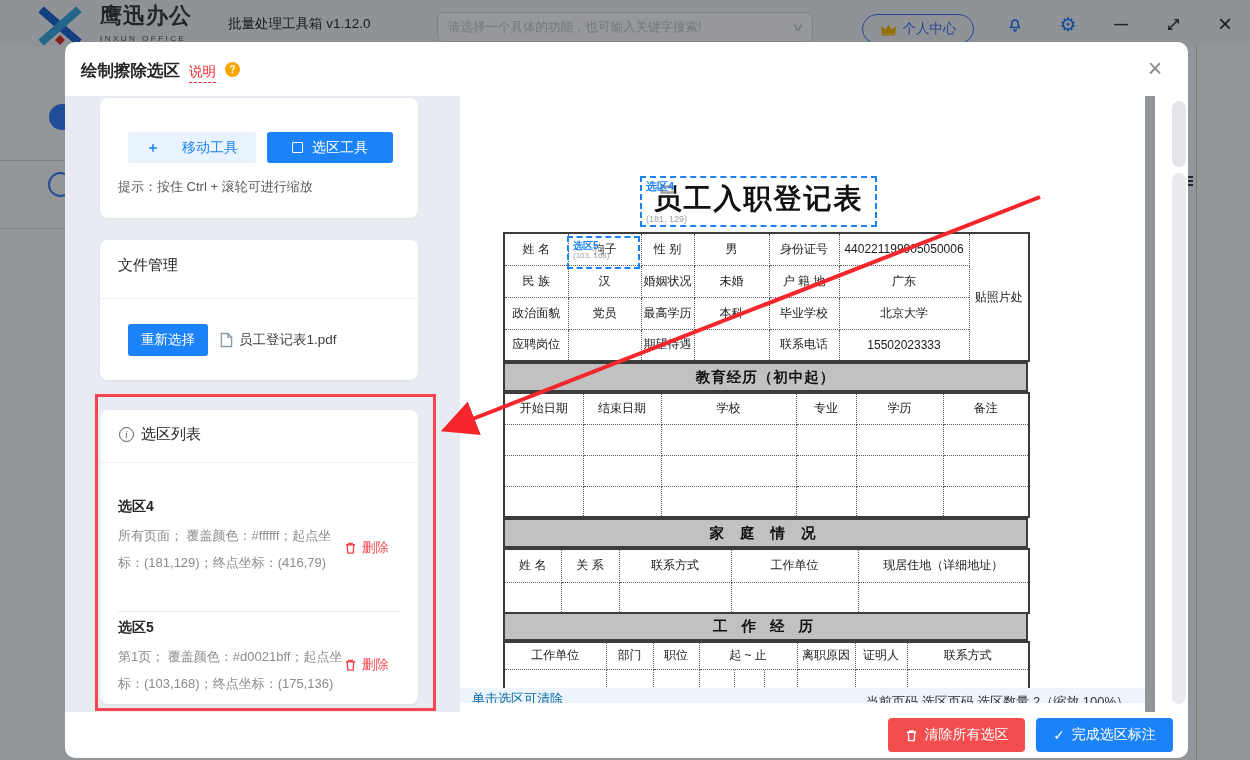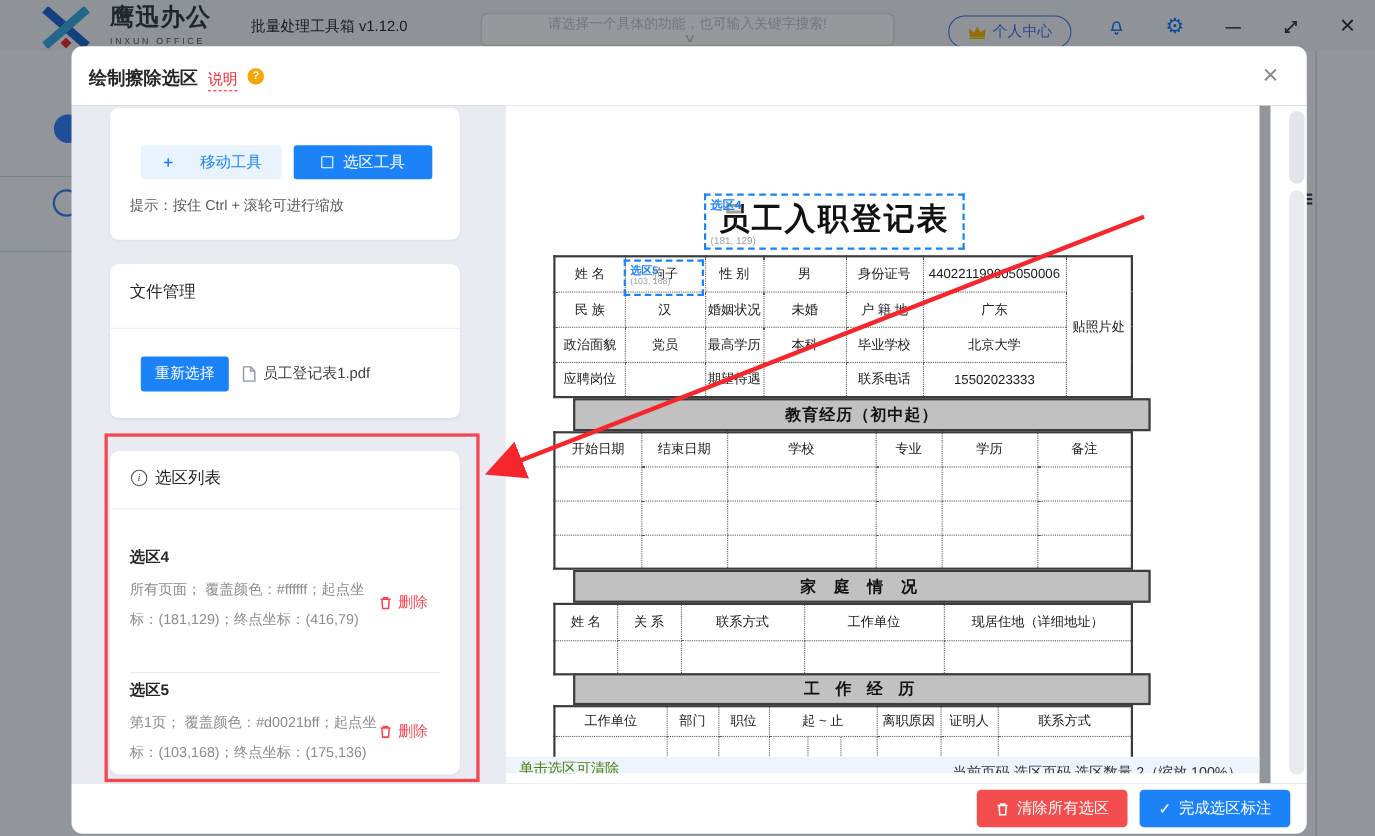--- a/index.html
+++ b/index.html
@@ -7,21 +7,21 @@
   body { font-family:"Liberation Sans", sans-serif; background:#fff; overflow:hidden; }
   .stage { position:relative; width:1250px; height:760px; overflow:hidden; background:#f5f7fa; }
 
   
   .topbar { position:absolute; left:0; top:0; width:1250px; height:46px; background:#f0f3f7; z-index:1; }
   .logo-wrap { position:absolute; left:38px; top:5px; display:flex; align-items:center; }
   .brand-block { margin-left:18px; }
   .brand-name { font-size:22px; font-weight:bold; color:#33373d; letter-spacing:1px; line-height:22px; }
   .brand-sub { font-size:8px; color:#4a4f57; letter-spacing:2.5px; border-bottom:2px solid #3b4048; display:inline-block; padding-bottom:1px; }
   .app-title { position:absolute; left:228px; top:15px; font-size:13.5px; color:#262626; }
-  .search-select { position:absolute; left:437px; top:12px; width:376px; height:30px; border:1px solid #d6dade; border-radius:6px; background:#fbfcfd; display:flex; align-items:center; padding:0 10px;flex-direction:column; }
+  .search-select { position:absolute; left:437px; top:12px; width:376px; height:30px; border:1px solid #d6dade; border-radius:6px; background:#fbfcfd; display:flex; align-items:center; padding:0 10px; }
   .search-ph { font-size:12.5px; color:#c0c4cc; flex:1; white-space:nowrap; overflow:hidden; }
   .chev { color:#c0c4cc; font-size:11px; transform:scaleX(1.6); margin-left:4px; }
   .user-pill { position:absolute; left:862px; top:14px; width:112px; height:30px; border:1px solid #3d6ef2; border-radius:16px; display:flex; align-items:center; justify-content:center; gap:6px; color:#3d6ef2; font-size:13.5px; background:transparent; }
   .tb-icon { position:absolute; top:13px; width:22px; height:22px; display:flex; align-items:center; justify-content:center; }
   .tb-bell { left:1004px; }
   .tb-gear { left:1057px; font-size:19px; color:#1677ff; }
   .tb-min  { left:1110px; color:#3a3a3a; font-size:18px; font-weight:bold; }
   .tb-resz { left:1162px; }
   .tb-close{ left:1214px; color:#2b2b2b; font-size:21px; }
   .tb-min::after { content:"—"; font-size:14px; }
@@ -88,26 +88,26 @@
   .ann-box { position:absolute; border:2px dashed #1b82f7; background:transparent; }
   .ann4 { left:180px; top:80px; width:237px; height:51px; }
   .ann5 { left:107px; top:140px; width:73px; height:33px; }
   .ann-label { position:absolute; left:4px; top:1px; font-size:11px; font-weight:bold; color:#1b82f7; background:rgba(255,255,255,0.6); z-index:2; }
   .ann-coords { position:absolute; left:4px; font-size:9px; color:#9aa0a8; z-index:2; white-space:nowrap; }
   .ann4 .ann-coords { top:36px; }
   .ann5 .ann-coords { top:13px; }
 
   table.doc { position:absolute; border-collapse:collapse; table-layout:fixed; border:2px solid #3c3c3c; }
   table.doc td { border:1px dotted #5a5a5a; font-size:12px; text-align:center; color:#1a1a1a; overflow:hidden; white-space:nowrap; padding:0 1px; }
-  .sec-bar { position:absolute; left:43px; width:525px; background:#c1c1c1; border:2px solid #3c3c3c; text-align:center; font-weight:bold; font-size:14.5px; color:#111; display:flex; align-items:center; justify-content:center; letter-spacing:1px;margin-left:18px; }
+  .sec-bar { position:absolute; left:43px; width:525px; background:#c1c1c1; border:2px solid #3c3c3c; text-align:center; font-weight:bold; font-size:14.5px; color:#111; display:flex; align-items:center; justify-content:center; letter-spacing:1px; }
   .split-cell { position:relative; }
   .split-cell i { position:absolute; top:0; bottom:0; border-left:1px dotted #5a5a5a; }
 
   .status-strip { position:absolute; left:0; right:0; top:592px; height:15px; background:#eef4fc; overflow:hidden; z-index:3; }
-  .status-l { position:absolute; left:12px; top:2px; font-size:13px; color:#4d7c0f; white-space:nowrap; }
+  .status-l { position:absolute; left:12px; top:2px; font-size:13px; color:#0369a1; white-space:nowrap; }
   .status-r { position:absolute; right:16px; top:5px; font-size:13px; color:#30323a; white-space:nowrap; }
 </style>
 </head>
 <body>
 
 <div class="stage">
 
   <div class="topbar">
     <div class="logo-wrap">
       <svg width="44" height="38" viewBox="0 0 44 38">

